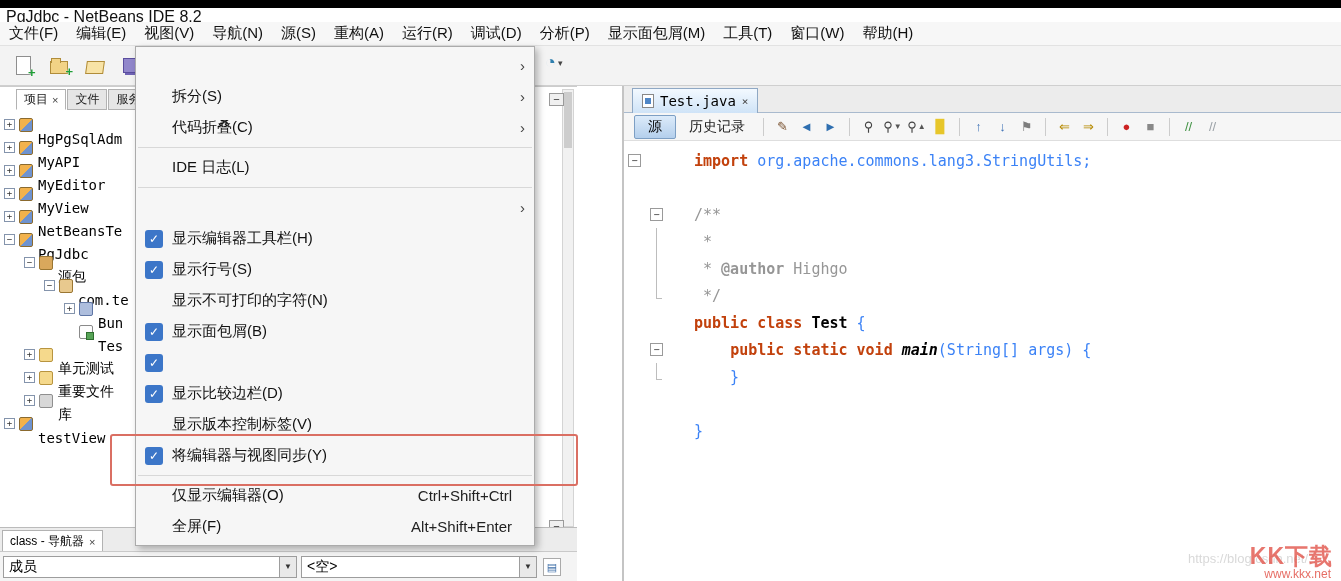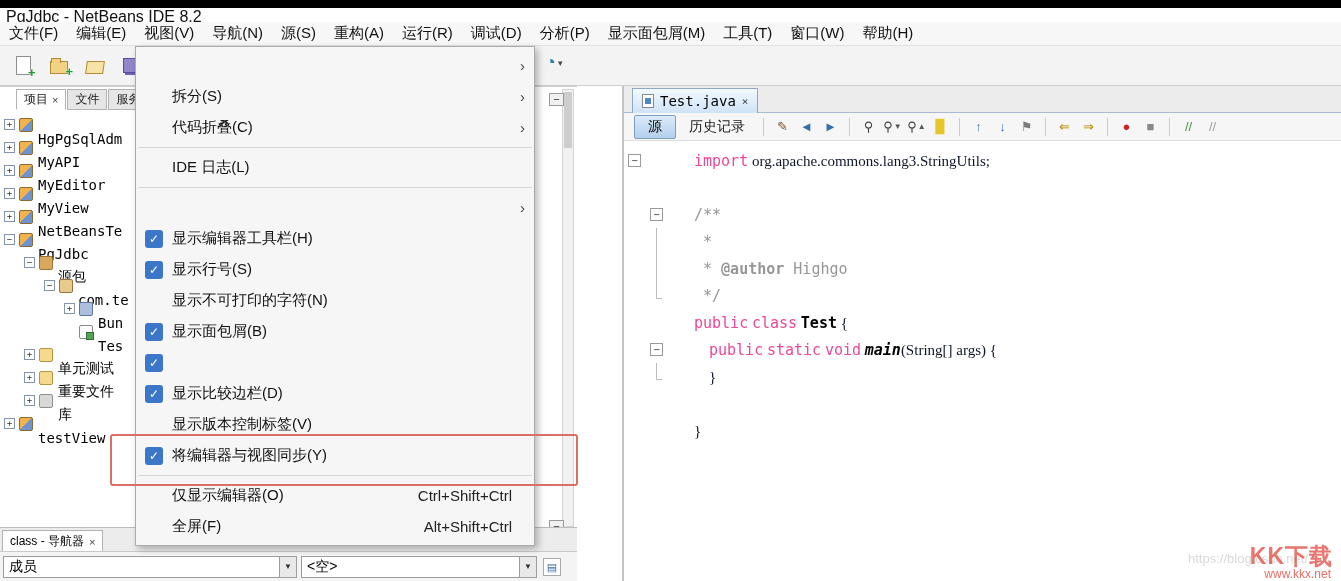--- a/index.html
+++ b/index.html
@@ -89,22 +89,22 @@
   .cline { position:relative; height:27px; display:flex; align-items:center; white-space:pre; }
   .cline.current { background:#e9eff8; }
   .fold { position:relative; width:52px; flex:none; align-self:stretch; }
   .fbox { position:absolute; top:7px; width:13px; height:13px; border:1px solid #9a9a9a; background:#fff;
           color:#444; font:10px/11px "DejaVu Sans Mono",monospace; text-align:center; }
   .fbox.lv0 { left:4px; } .fbox.lv1 { left:26px; }
   .fline { position:absolute; top:0; height:100%; width:1px; background:#bdbdbd; } .fline.lv1 { left:32px; }
   .fend { position:absolute; top:0; height:16px; width:1px; background:#bdbdbd; } .fend.lv1 { left:32px; }
   .fend::after { content:""; position:absolute; left:0; top:16px; width:6px; height:1px; background:#bdbdbd; }
   .ctext { padding-left:18px; }
-  .tk-kw { color:#ec4899; }
-  .tk-pl { color:#0f172a;font-family:Liberation Serif, serif; }
+  .tk-kw { color:#c2410c;font-weight:bold; }
+  .tk-pl { color:#3b82f6; }
   .tk-cm { color:#969696; }
   .tk-cmb { color:#969696; font-weight:bold; }
   .tk-cls { color:#000; font-weight:bold; }
   .tk-mth { color:#000; font-weight:bold; font-style:italic; }
   .tk-lnk { color:#000; text-decoration:underline; }
   .tk-sel { color:#8b7500; font-style:italic; text-decoration:underline; background:#f5ef9e; }
 
   
   .vmenu { position:absolute; left:135px; top:46px; width:400px; background:#f6f6f6; border:1px solid #ababab;
            box-shadow:3px 3px 7px rgba(0,0,0,.28); padding:3px 0; z-index:90; font-size:15px; color:#111; }
@@ -438,21 +438,21 @@
       </div>
       <div class="vsep"></div>
       <div class="vitem">
         <div class="vcheck"></div>
         <div class="vlabel">仅显示编辑器(O)</div>
         <div class="vshortcut">Ctrl+Shift+Ctrl</div>
       </div>
       <div class="vitem">
         <div class="vcheck"></div>
         <div class="vlabel">全屏(F)</div>
-        <div class="vshortcut">Alt+Shift+Ctrl</div>
+        <div class="vshortcut">Alt+Shift+Enter</div>
       </div>
     </div>
   <div class="red-box"></div>
 
   <div class="wm-url">https://blog.csdn.net/…</div>
   <div class="wm-logo">KK下载</div>
   <div class="wm-site">www.kkx.net</div>
 
 </div>
 

